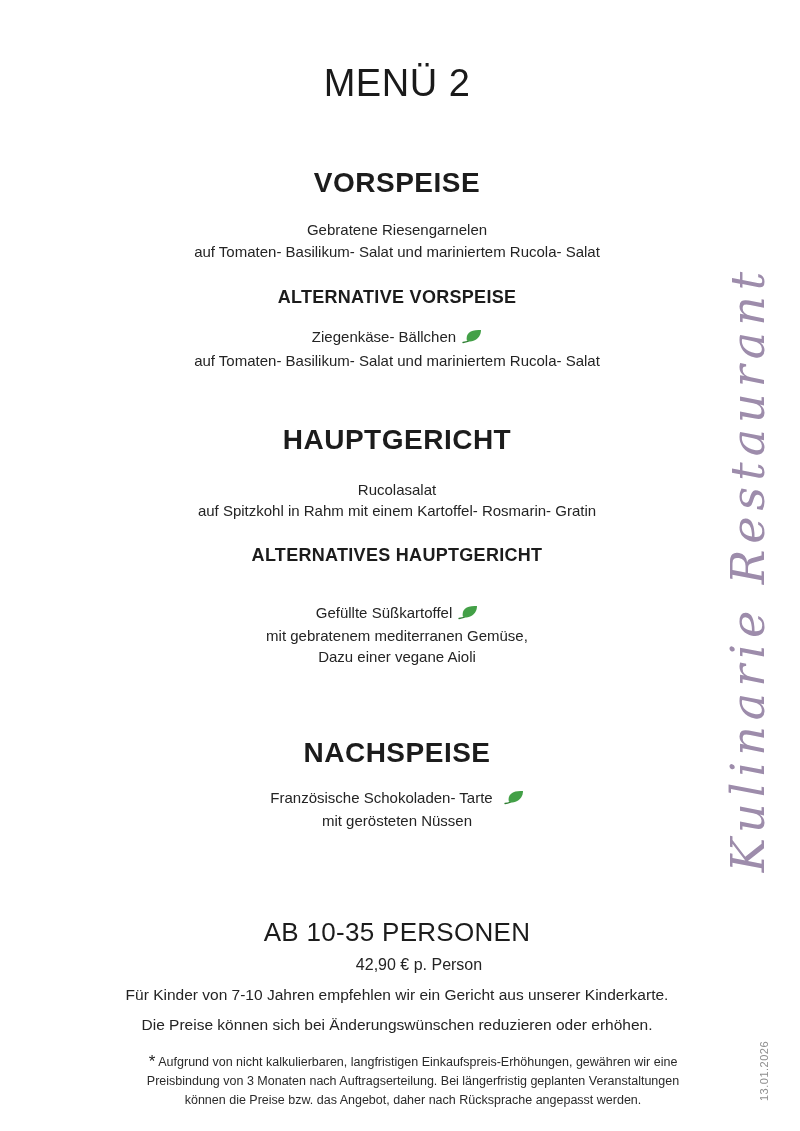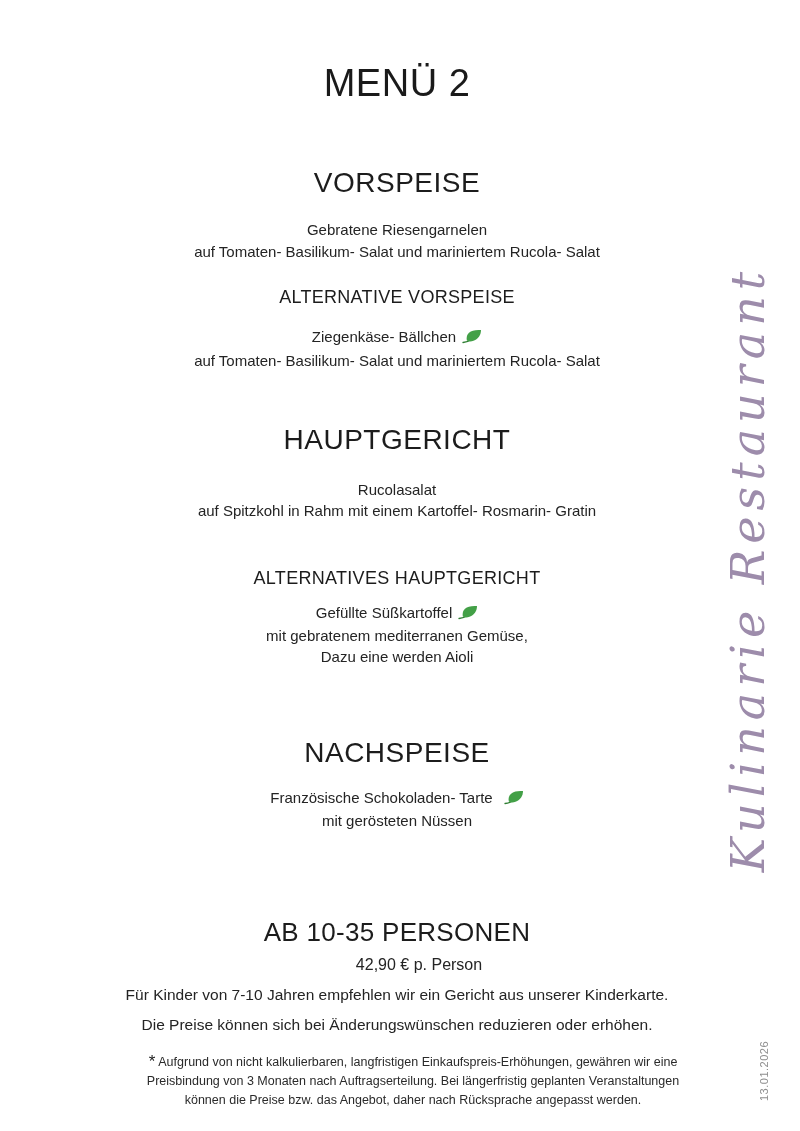--- a/index.html
+++ b/index.html
@@ -23,28 +23,28 @@
   .menu-title {
     font-size: 38px;
     line-height: 50px;
     font-weight: 400;
     color: #1a1a1a;
     letter-spacing: 0.5px;
   }
   .sec-heading {
     font-size: 28px;
     line-height: 38px;
-    font-weight: 400;
+    font-weight: 700;
     color: #1c1c1c;
     letter-spacing: 0.5px;
   }
   .alt-heading {
     font-size: 18px;
     line-height: 24px;
-    font-weight: 400;
+    font-weight: 700;
     color: #1c1c1c;
     letter-spacing: 0.3px;
   }
   .body-block {
     font-size: 15px;
     line-height: 21.5px;
     color: #242424;
   }
   .leaf {
     display: inline-block;
@@ -130,31 +130,31 @@
     <div>auf Tomaten- Basilikum- Salat und mariniertem Rucola- Salat</div>
   </div>
 
   <div class="cline sec-heading" style="top:421px">HAUPTGERICHT</div>
 
   <div class="cline body-block" style="top:479px; line-height:21px">
     <div>Rucolasalat</div>
     <div>auf Spitzkohl in Rahm mit einem Kartoffel- Rosmarin- Gratin</div>
   </div>
 
-  <div class="cline alt-heading" style="top:566px">ALTERNATIVES HAUPTGERICHT</div>
+  <div class="cline alt-heading" style="top:543px">ALTERNATIVES HAUPTGERICHT</div>
 
   <div class="cline body-block" style="top:602px; line-height:21px">
     <div>
       <span>Gefüllte Süßkartoffel</span><span class="leaf"><svg width="20" height="15" viewBox="0 0 20 15">
             <path d="M1 13.5 C 4 13.2, 7 12.2, 9.5 10.5" fill="none" stroke="#2e7d32" stroke-width="1.3" stroke-linecap="round"></path>
             <path d="M19 1 C 9 0.2, 3.5 4, 4.8 11.5 C 6.5 12.6, 9 12.8, 11.5 11.8 C 16.5 9.8, 19 5.8, 19 1 Z" fill="#43a047"></path>
           </svg></span>
     </div>
     <div>mit gebratenem mediterranen Gemüse,</div>
-    <div>Dazu eine werden Aioli</div>
+    <div>Dazu einer vegane Aioli</div>
   </div>
 
   <div class="cline sec-heading" style="top:734px">NACHSPEISE</div>
 
   <div class="cline body-block" style="top:787px; line-height:21px">
     <div>
       <span>Französische Schokoladen- Tarte</span><span class="leaf wide-gap"><svg width="20" height="15" viewBox="0 0 20 15">
             <path d="M1 13.5 C 4 13.2, 7 12.2, 9.5 10.5" fill="none" stroke="#2e7d32" stroke-width="1.3" stroke-linecap="round"></path>
             <path d="M19 1 C 9 0.2, 3.5 4, 4.8 11.5 C 6.5 12.6, 9 12.8, 11.5 11.8 C 16.5 9.8, 19 5.8, 19 1 Z" fill="#43a047"></path>
           </svg></span>

